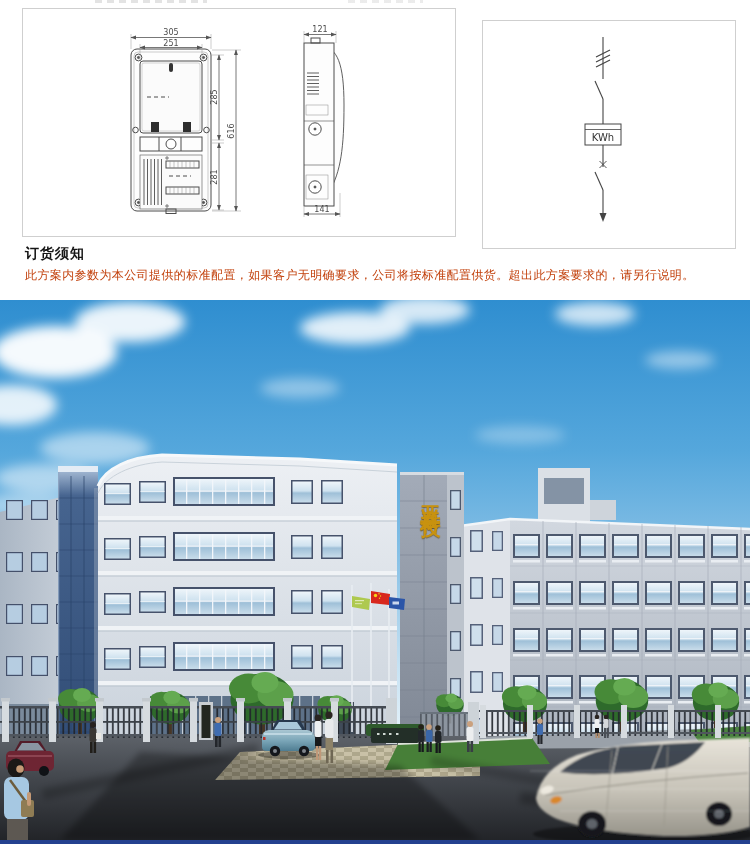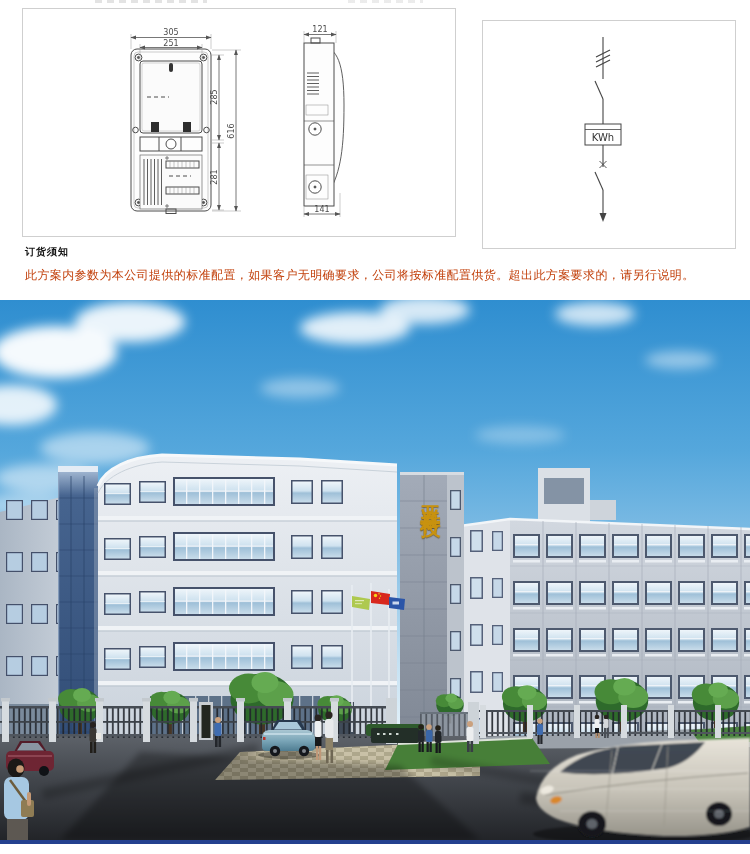--- a/index.html
+++ b/index.html
@@ -5,21 +5,21 @@
   html,body{margin:0;padding:0;background:#fff;}
   .page{position:relative;width:750px;height:854px;background:#fff;overflow:hidden;
         font-family:"Liberation Sans","DejaVu Sans",sans-serif;}
   .artifact{position:absolute;height:3px;background:repeating-linear-gradient(90deg,#e3e3e3 0 7px,transparent 7px 12px);}
   .a1{left:95px;top:0;width:112px;}
   .a2{left:348px;top:0;width:75px;opacity:.7;}
   .panel{position:absolute;background:#fff;border:1px solid #cfcfcf;box-sizing:border-box;}
   #panel-drawings{left:22px;top:8px;width:434px;height:229px;}
   #panel-circuit{left:482px;top:20px;width:254px;height:229px;}
   .panel svg{display:block;}
-  .notice-title{position:absolute;left:25px;top:245px;font-size:10px;font-weight:bold;color:#151515;letter-spacing:1px;}
+  .notice-title{position:absolute;left:25px;top:245px;font-size:14px;font-weight:bold;color:#151515;letter-spacing:1px;}
   .notice-body{position:absolute;left:25px;top:267px;width:705px;font-size:12px;line-height:1.45;color:#c2410c;letter-spacing:.4px;}
   .photo{position:absolute;left:0;top:300px;width:750px;height:540px;overflow:hidden;}
   .sign-text{position:absolute;left:417px;top:190px;width:28px;height:112px;
              writing-mode:vertical-rl;text-orientation:upright;
              font-family:"Liberation Serif","DejaVu Serif",serif;font-weight:bold;
              font-size:20px;line-height:28px;letter-spacing:4px;color:#c8920f;
              text-shadow:0 1px 1px rgba(90,60,0,.55);}
   .bottom-bar{position:absolute;left:0;top:840px;width:750px;height:4px;background:#24418f;}
   .dimtxt{font-family:"DejaVu Sans",sans-serif;font-size:8px;fill:#4a4a4a;}
 </style>

